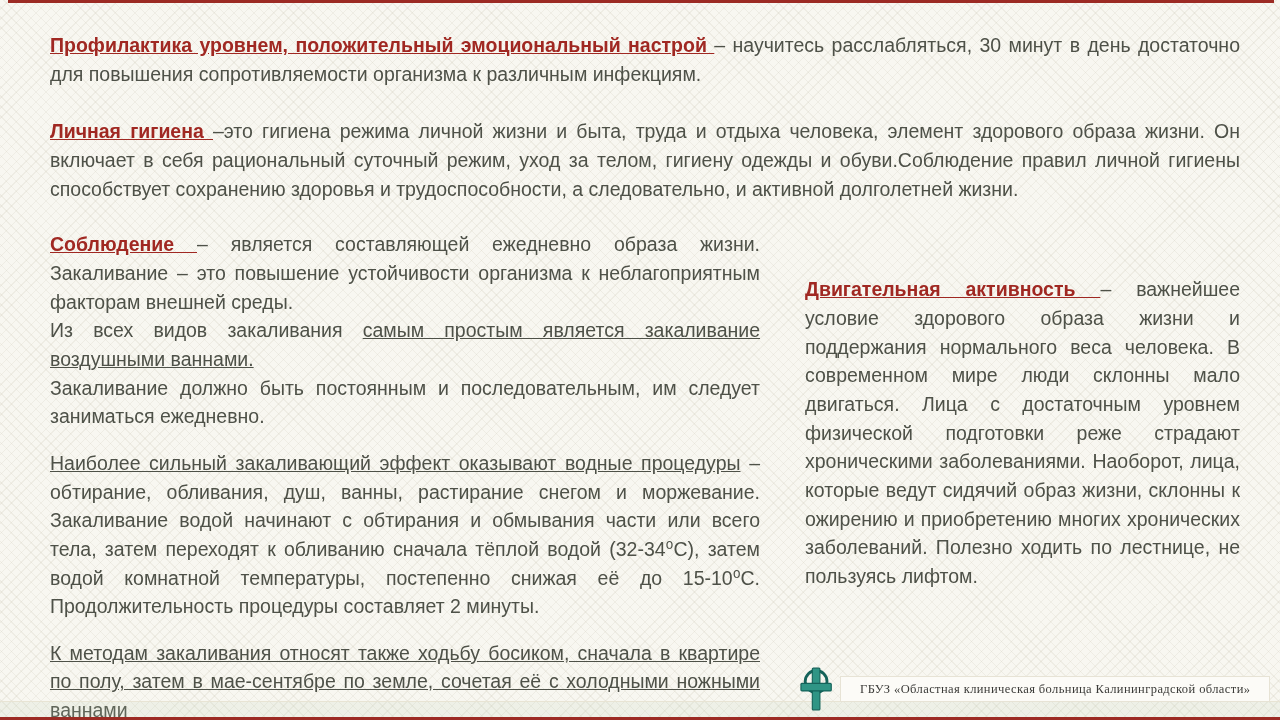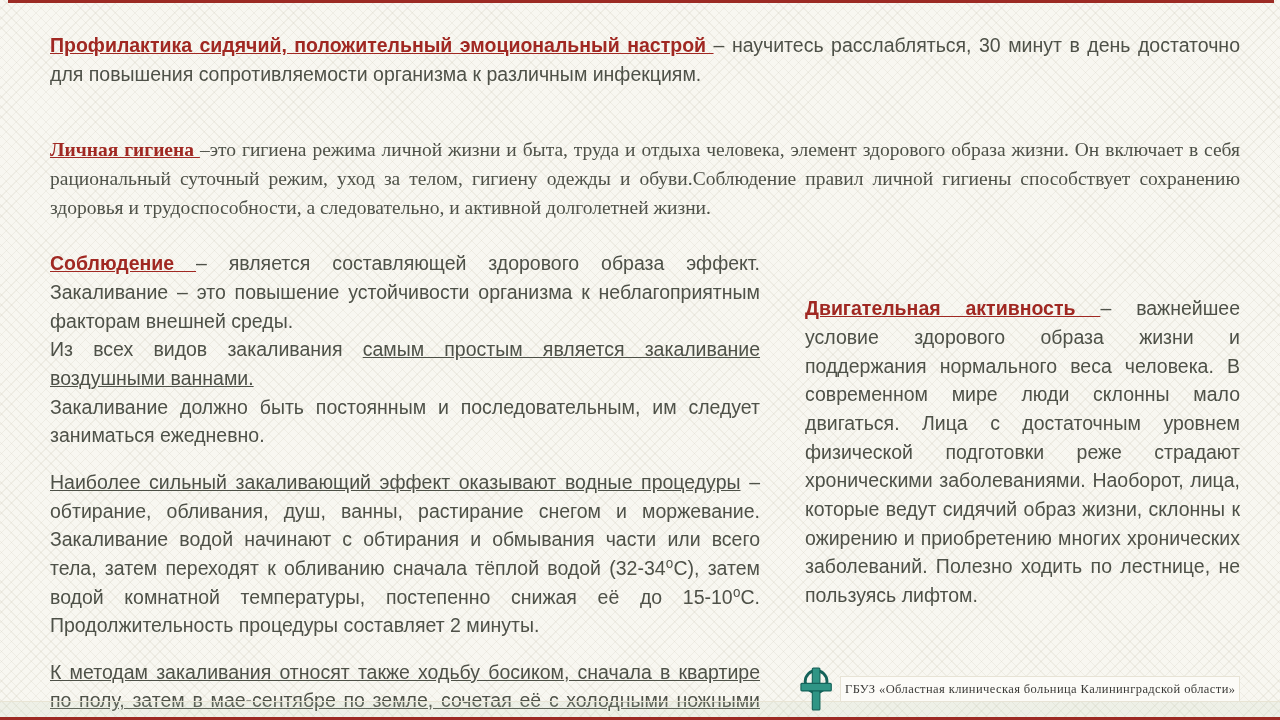--- a/index.html
+++ b/index.html
@@ -33,57 +33,57 @@
   .content{position:absolute;left:50px;right:40px;top:31px;}
   .para{
     margin:0;font-size:19.5px;line-height:1.47;color:var(--body,#4e5148);
     text-align:justify;
   }
   .para.jlast{text-align-last:justify;}
   .r-heading{
     color:var(--heading,#a02822);font-weight:bold;text-decoration:underline;
   }
   .r-underline{text-decoration:underline;}
-  .mt-hygiene{margin-top:48px;font-family:Liberation Serif, serif;}
+  .mt-hygiene{margin-top:29px;}
   .columns{display:flex;margin-top:27px;}
   .col-left{width:710px;flex:0 0 710px;}
   .col-right{margin-left:45px;flex:1;margin-top:45px;}
   .col-left .gap{margin-top:18px;}
   .footer{
     position:absolute;left:800px;bottom:7px;
     display:flex;align-items:center;
   }
   .footer-logo{flex:0 0 auto;margin-right:4px;position:relative;top:2px;}
   .footer-band{
     background:#fcfbf7;border:1px solid #e7e3d5;
     height:24px;display:flex;align-items:center;
-    padding:0 4px;white-space:nowrap;
+    padding:0 19px;white-space:nowrap;
   }
   .footer-band span{
     font-family:"Liberation Serif","DejaVu Serif",serif;
     font-size:12.5px;color:#3b3b38;letter-spacing:0.4px;
   }
 </style>
 </head>
 <body>
 
 <div class="slide">
 
   <div class="accent-line top"></div>
 
   <div class="content">
 
-    <p class="para"><span class="r-heading">Профилактика сидячий, положительный эмоциональный настрой </span><span class="r-normal">– научитесь расслабляться, 30 минут в день достаточно для повышения сопротивляемости организма к различным инфекциям.</span></p>
+    <p class="para"><span class="r-heading">Профилактика уровнем, положительный эмоциональный настрой </span><span class="r-normal">– научитесь расслабляться, 30 минут в день достаточно для повышения сопротивляемости организма к различным инфекциям.</span></p>
 
     <p class="para mt-hygiene"><span class="r-heading">Личная гигиена </span><span class="r-normal">–это гигиена режима личной жизни и быта, труда и отдыха человека, элемент здорового образа жизни. Он включает в себя рациональный суточный режим, уход за телом, гигиену одежды и обуви.Соблюдение правил личной гигиены способствует сохранению здоровья и трудоспособности, а следовательно, и активной долголетней жизни.</span></p>
 
     <div class="columns">
 
       <div class="col-left">
-        <p class="para jlast"><span class="r-heading">Соблюдение </span><span class="r-normal">– является составляющей здорового образа эффект.</span></p>
+        <p class="para jlast"><span class="r-heading">Соблюдение </span><span class="r-normal">– является составляющей ежедневно образа жизни.</span></p>
         <p class="para"><span class="r-normal">Закаливание – это повышение устойчивости организма к неблагоприятным факторам внешней среды.</span></p>
         <p class="para"><span class="r-normal">Из всех видов закаливания </span><span class="r-underline">самым простым является закаливание воздушными ваннами. </span></p>
         <p class="para"><span class="r-normal">Закаливание должно быть постоянным и последовательным, им следует заниматься ежедневно.</span></p>
         <p class="para gap"><span class="r-underline">Наиболее сильный закаливающий эффект оказывают водные процедуры</span><span class="r-normal"> – обтирание, обливания, душ, ванны, растирание снегом и моржевание. Закаливание водой начинают с обтирания и обмывания части или всего тела, затем переходят к обливанию сначала тёплой водой (32-34⁰С), затем водой комнатной температуры, постепенно снижая её до 15-10⁰С. Продолжительность процедуры составляет 2 минуты.</span></p>
         <p class="para gap"><span class="r-underline">К методам закаливания относят также ходьбу босиком, сначала в квартире по полу, затем в мае-сентябре по земле, сочетая её с холодными ножными ваннами</span></p>
       </div>
 
       <div class="col-right">
         <p class="para"><span class="r-heading">Двигательная активность </span><span class="r-normal">– важнейшее условие здорового образа жизни и поддержания нормального веса человека. В современном мире люди склонны мало двигаться. Лица с достаточным уровнем физической подготовки реже страдают хроническими заболеваниями. Наоборот, лица, которые ведут сидячий образ жизни, склонны к ожирению и приобретению многих хронических заболеваний. Полезно ходить по лестнице, не пользуясь лифтом.</span></p>
       </div>

